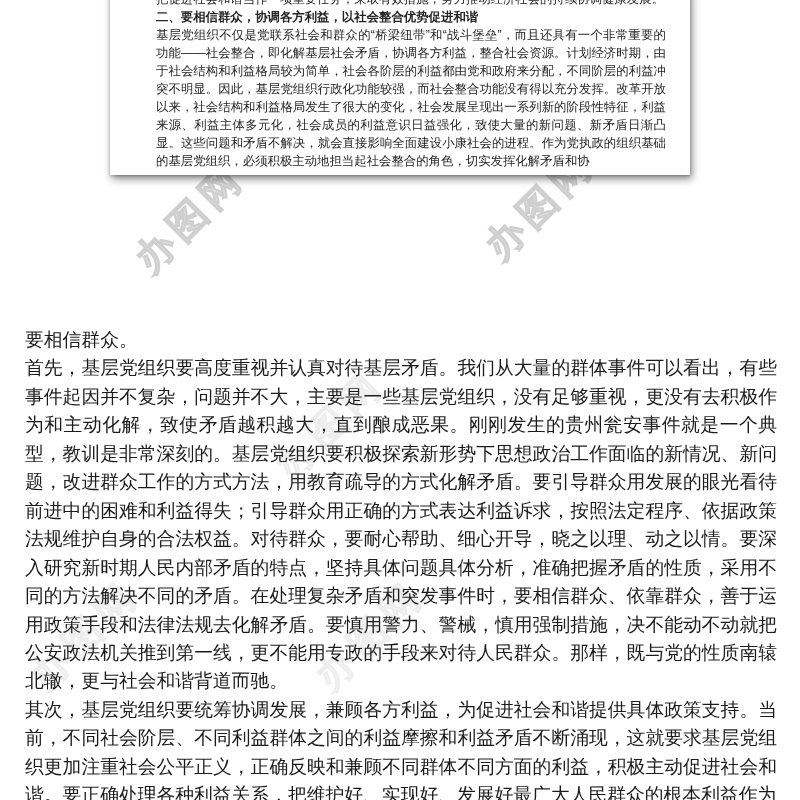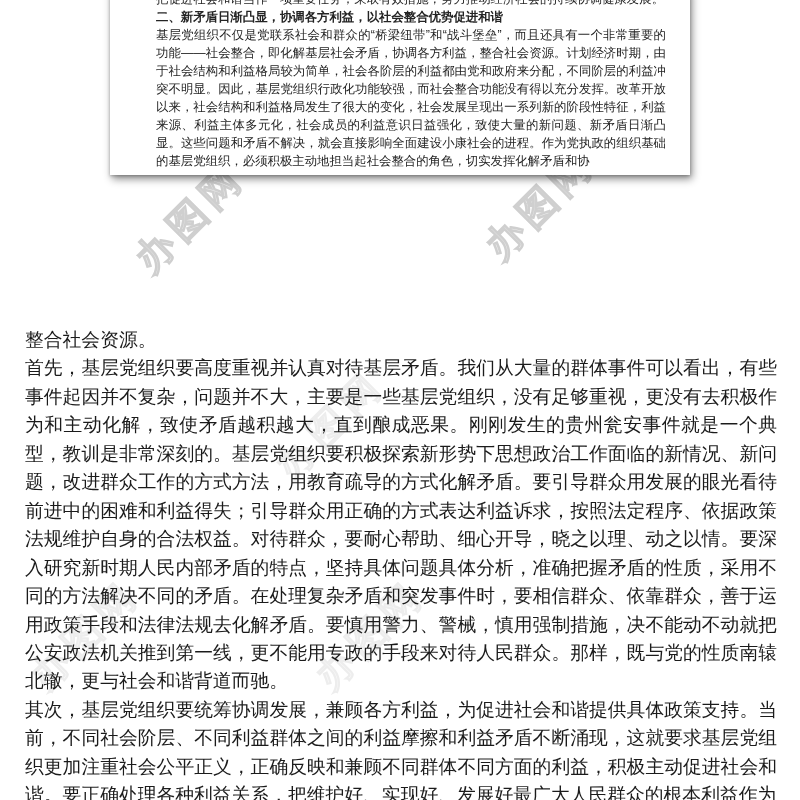--- a/index.html
+++ b/index.html
@@ -86,21 +86,21 @@
 <div class="watermark-layer" id="wm-layer">
     <span class="watermark strong" style="left: 190px; top: 218px;">办图网</span>
     <span class="watermark strong" style="left: 540px; top: 205px;">办图网</span>
     <span class="watermark faint" style="left: 330px; top: 425px;">办图网</span>
     <span class="watermark faint" style="left: 85px; top: 635px;">办图网</span>
     <span class="watermark faint" style="left: 370px; top: 635px;">办图网</span>
   </div>
 
 <div class="preview-page" id="preview-page">
     <p>把促进社会和谐当作一项重要任务，采取有效措施，努力推动经济社会的持续协调健康发展。</p>
-    <p class="bold">二、新矛盾日渐凸显，协调各方利益，以社会整合优势促进和谐</p>
+    <p class="bold">二、要相信群众，协调各方利益，以社会整合优势促进和谐</p>
     <p>基层党组织不仅是党联系社会和群众的“桥梁纽带”和“战斗堡垒”，而且还具有一个非常重要的功能——社会整合，即化解基层社会矛盾，协调各方利益，整合社会资源。计划经济时期，由于社会结构和利益格局较为简单，社会各阶层的利益都由党和政府来分配，不同阶层的利益冲突不明显。因此，基层党组织行政化功能较强，而社会整合功能没有得以充分发挥。改革开放以来，社会结构和利益格局发生了很大的变化，社会发展呈现出一系列新的阶段性特征，利益来源、利益主体多元化，社会成员的利益意识日益强化，致使大量的新问题、新矛盾日渐凸显。这些问题和矛盾不解决，就会直接影响全面建设小康社会的进程。作为党执政的组织基础的基层党组织，必须积极主动地担当起社会整合的角色，切实发挥化解矛盾和协</p>
   </div>
 
 <div class="doc-body" id="doc-body">
-    <p>整合社会资源。</p>
+    <p>要相信群众。</p>
     <p>首先，基层党组织要高度重视并认真对待基层矛盾。我们从大量的群体事件可以看出，有些事件起因并不复杂，问题并不大，主要是一些基层党组织，没有足够重视，更没有去积极作为和主动化解，致使矛盾越积越大，直到酿成恶果。刚刚发生的贵州瓮安事件就是一个典型，教训是非常深刻的。基层党组织要积极探索新形势下思想政治工作面临的新情况、新问题，改进群众工作的方式方法，用教育疏导的方式化解矛盾。要引导群众用发展的眼光看待前进中的困难和利益得失；引导群众用正确的方式表达利益诉求，按照法定程序、依据政策法规维护自身的合法权益。对待群众，要耐心帮助、细心开导，晓之以理、动之以情。要深入研究新时期人民内部矛盾的特点，坚持具体问题具体分析，准确把握矛盾的性质，采用不同的方法解决不同的矛盾。在处理复杂矛盾和突发事件时，要相信群众、依靠群众，善于运用政策手段和法律法规去化解矛盾。要慎用警力、警械，慎用强制措施，决不能动不动就把公安政法机关推到第一线，更不能用专政的手段来对待人民群众。那样，既与党的性质南辕北辙，更与社会和谐背道而驰。</p>
     <p>其次，基层党组织要统筹协调发展，兼顾各方利益，为促进社会和谐提供具体政策支持。当前，不同社会阶层、不同利益群体之间的利益摩擦和利益矛盾不断涌现，这就要求基层党组织更加注重社会公平正义，正确反映和兼顾不同群体不同方面的利益，积极主动促进社会和谐。要正确处理各种利益关系，把维护好、实现好、发展好最广大人民群众的根本利益作为</p>
   </div>
 
 </body></html>

